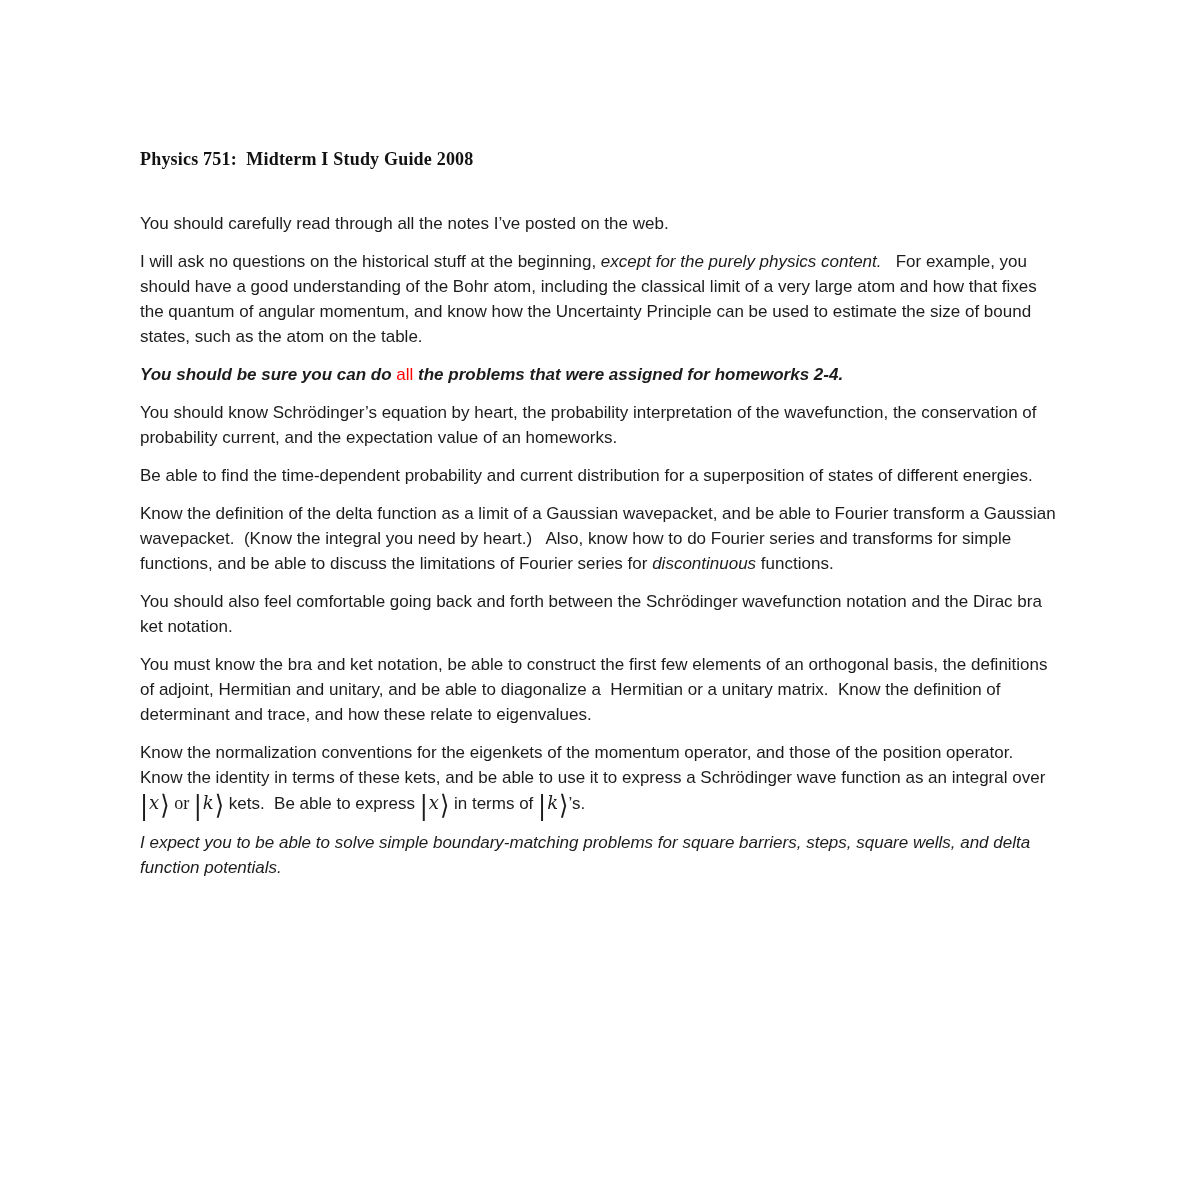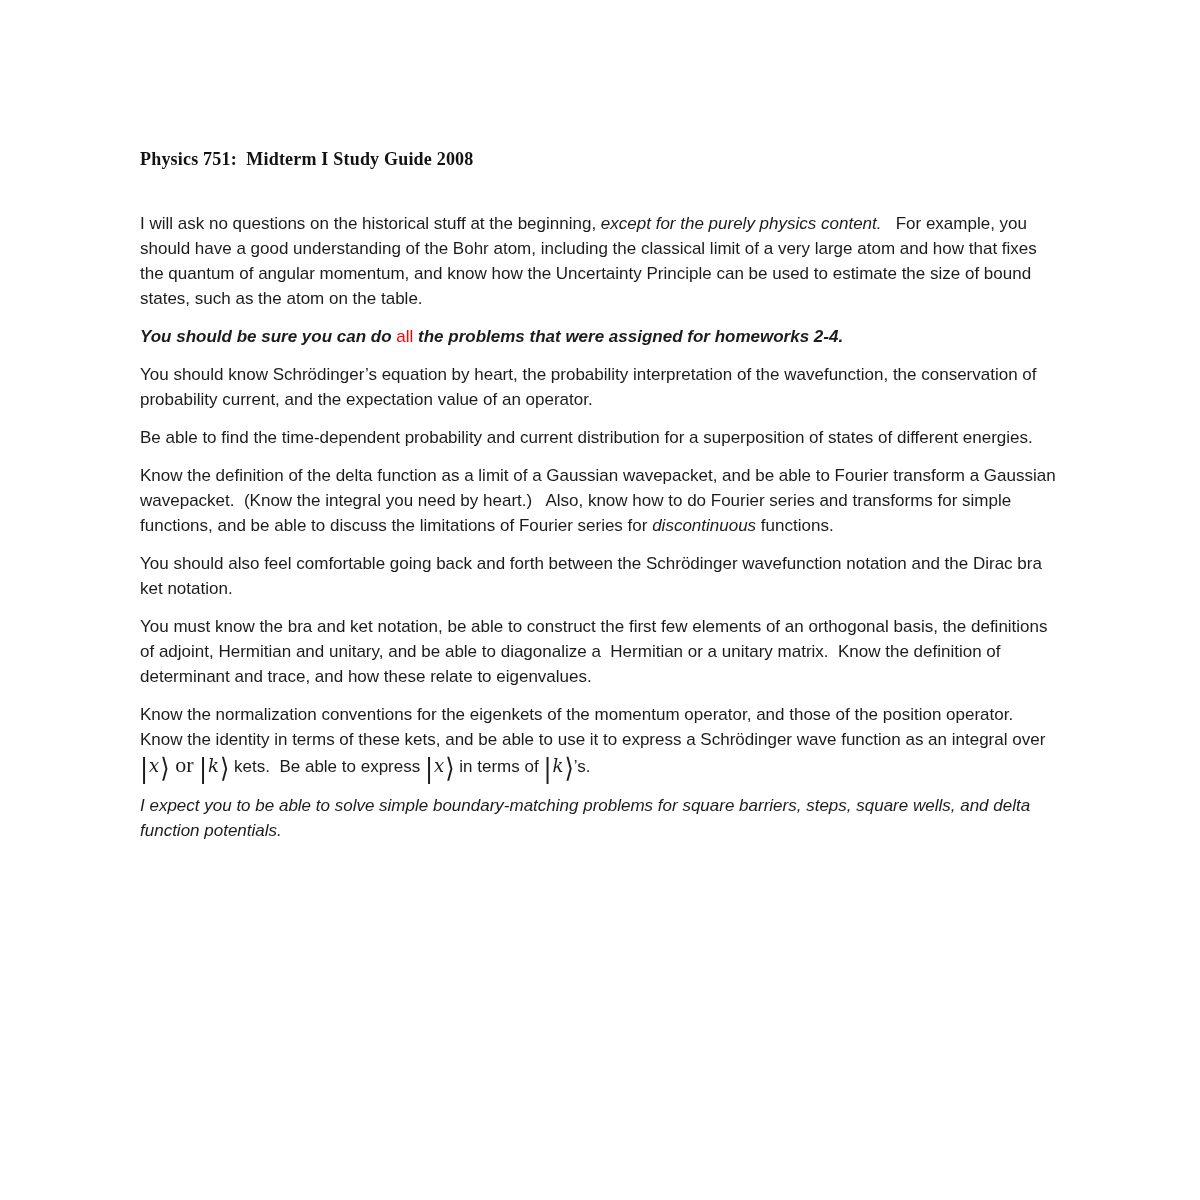--- a/index.html
+++ b/index.html
@@ -38,21 +38,21 @@
     white-space: pre-wrap;
   }
   .i  { font-style: italic; }
   .bi { font-weight: bold; font-style: italic; }
   .red {
     font-weight: normal;
     font-style: normal;
   }
   .serif {
     font-family: "Liberation Serif", serif;
-    font-size: 22px;
+    font-size: 18px;
   }
   .ket { white-space: nowrap; }
   .kd {
     font-family: "DejaVu Sans", sans-serif;
     font-style: normal;
     font-weight: normal;
     font-size: 24px;
     line-height: 1;
     vertical-align: -4px;
     display: inline-block;
@@ -67,26 +67,27 @@
     padding: 0 1px;
   }
 </style>
 </head>
 <body style="color: rgb(28, 28, 28);">
 
 <div class="doc">
 
   <h1 class="title"><span>Physics 751:  Midterm I Study Guide 2008</span></h1>
 
+  <p class="para"><span>You should carefully read through all the notes I’ve posted on the web.</span></p>
 
   <p class="para"><span>I will ask no questions on the historical stuff at the beginning, </span><span class="i">except for the purely physics content.</span><span>   For example, you should have a good understanding of the Bohr atom, including the classical limit of a very large atom and how that fixes the quantum of angular momentum, and know how the Uncertainty Principle can be used to estimate the size of bound states, such as the atom on the table.</span></p>
 
   <p class="para bi"><span>You should be sure you can do </span><span class="red" style="color: rgb(255, 0, 0);">all</span><span> the problems that were assigned for homeworks 2-4.</span></p>
 
-  <p class="para"><span>You should know Schrödinger’s equation by heart, the probability interpretation of the wavefunction, the conservation of probability current, and the expectation value of an operator.</span></p>
+  <p class="para"><span>You should know Schrödinger’s equation by heart, the probability interpretation of the wavefunction, the conservation of probability current, and the expectation value of an homeworks.</span></p>
 
   <p class="para"><span>Be able to find the time-dependent probability and current distribution for a superposition of states of different energies.</span></p>
 
   <p class="para"><span>Know the definition of the delta function as a limit of a Gaussian wavepacket, and be able to Fourier transform a Gaussian wavepacket.  (Know the integral you need by heart.)   Also, know how to do Fourier series and transforms for simple functions, and be able to discuss the limitations of Fourier series for </span><span class="i">discontinuous</span><span> functions.</span></p>
 
   <p class="para"><span>You should also feel comfortable going back and forth between the Schrödinger wavefunction notation and the Dirac bra ket notation.</span></p>
 
   <p class="para"><span>You must know the bra and ket notation, be able to construct the first few elements of an orthogonal basis, the definitions of adjoint, Hermitian and unitary, and be able to diagonalize a  Hermitian or a unitary matrix.  Know the definition of determinant and trace, and how these relate to eigenvalues.</span></p>
 
   <p class="para"><span>Know the normalization conventions for the eigenkets of the momentum operator, and those of the position operator.  Know the identity in terms of these kets, and be able to use it to express a Schrödinger wave function as an integral over </span><span class="ket"><span class="kd">|</span><span class="kv">x</span><span class="kd">⟩</span></span><span class="serif"> or </span><span class="ket"><span class="kd">|</span><span class="kv">k</span><span class="kd">⟩</span></span><span> kets.  Be able to express </span><span class="ket"><span class="kd">|</span><span class="kv">x</span><span class="kd">⟩</span></span><span> in terms of </span><span class="ket"><span class="kd">|</span><span class="kv">k</span><span class="kd">⟩</span></span><span>’s.</span></p>

